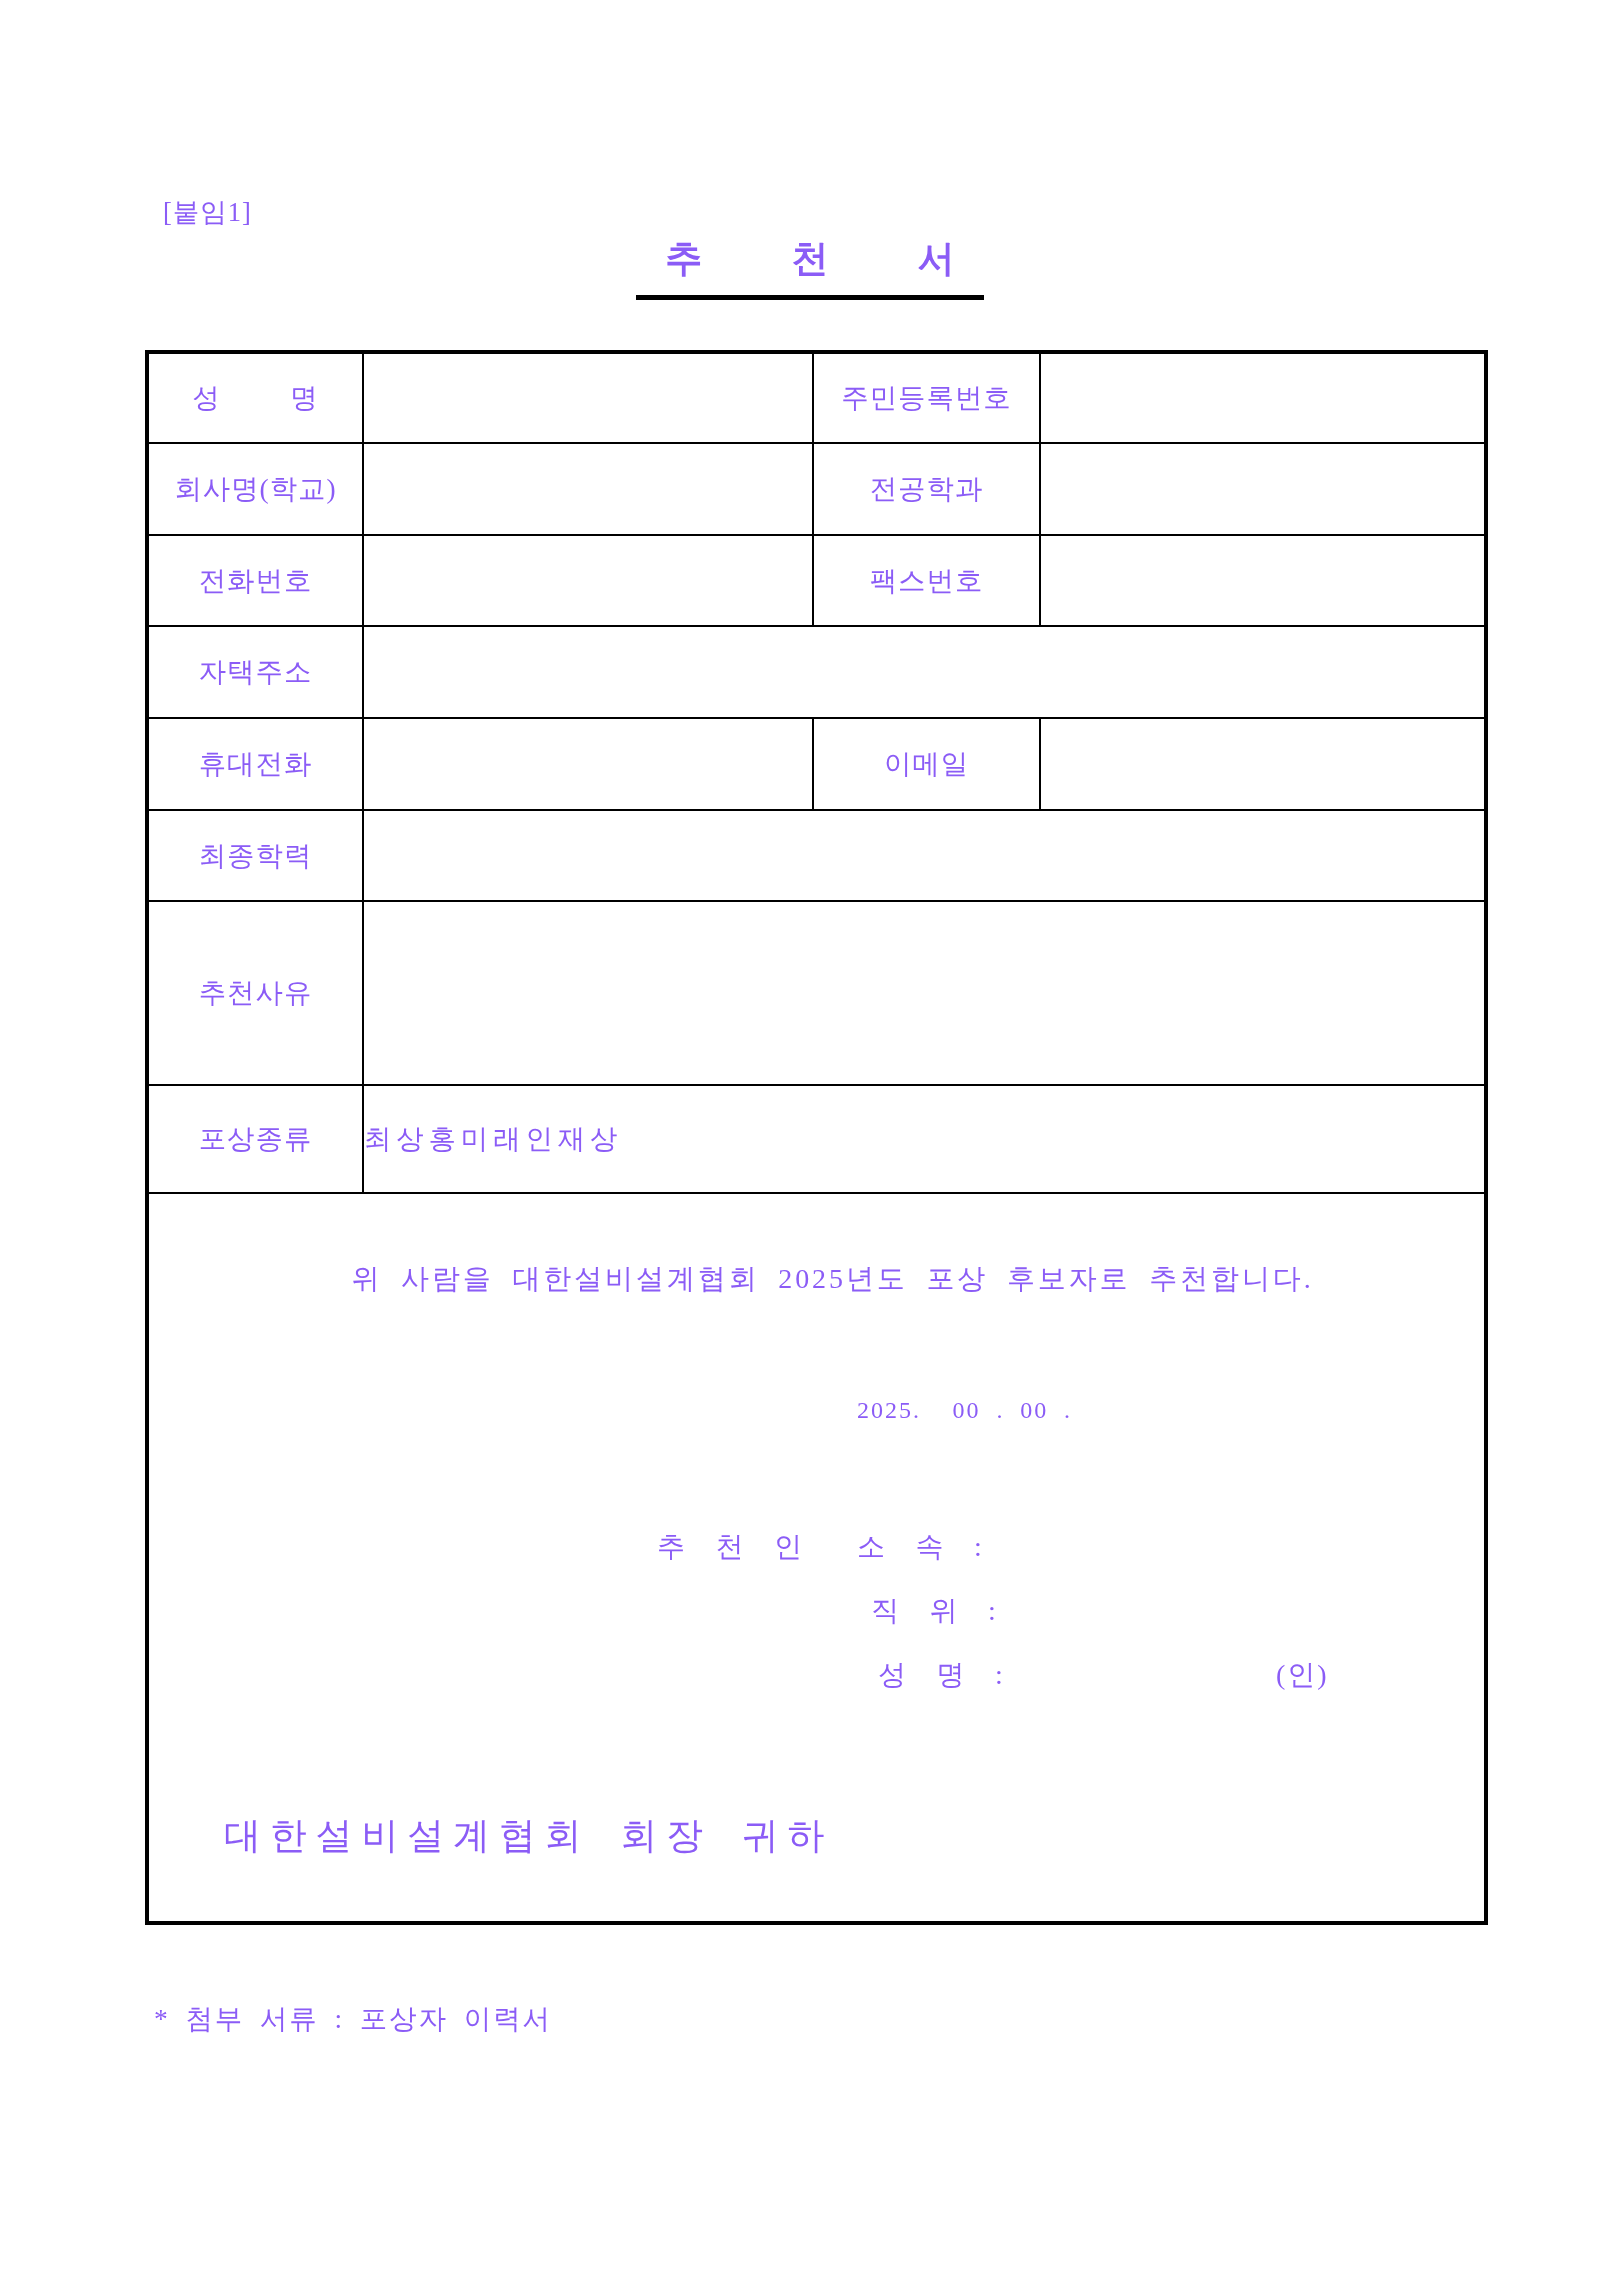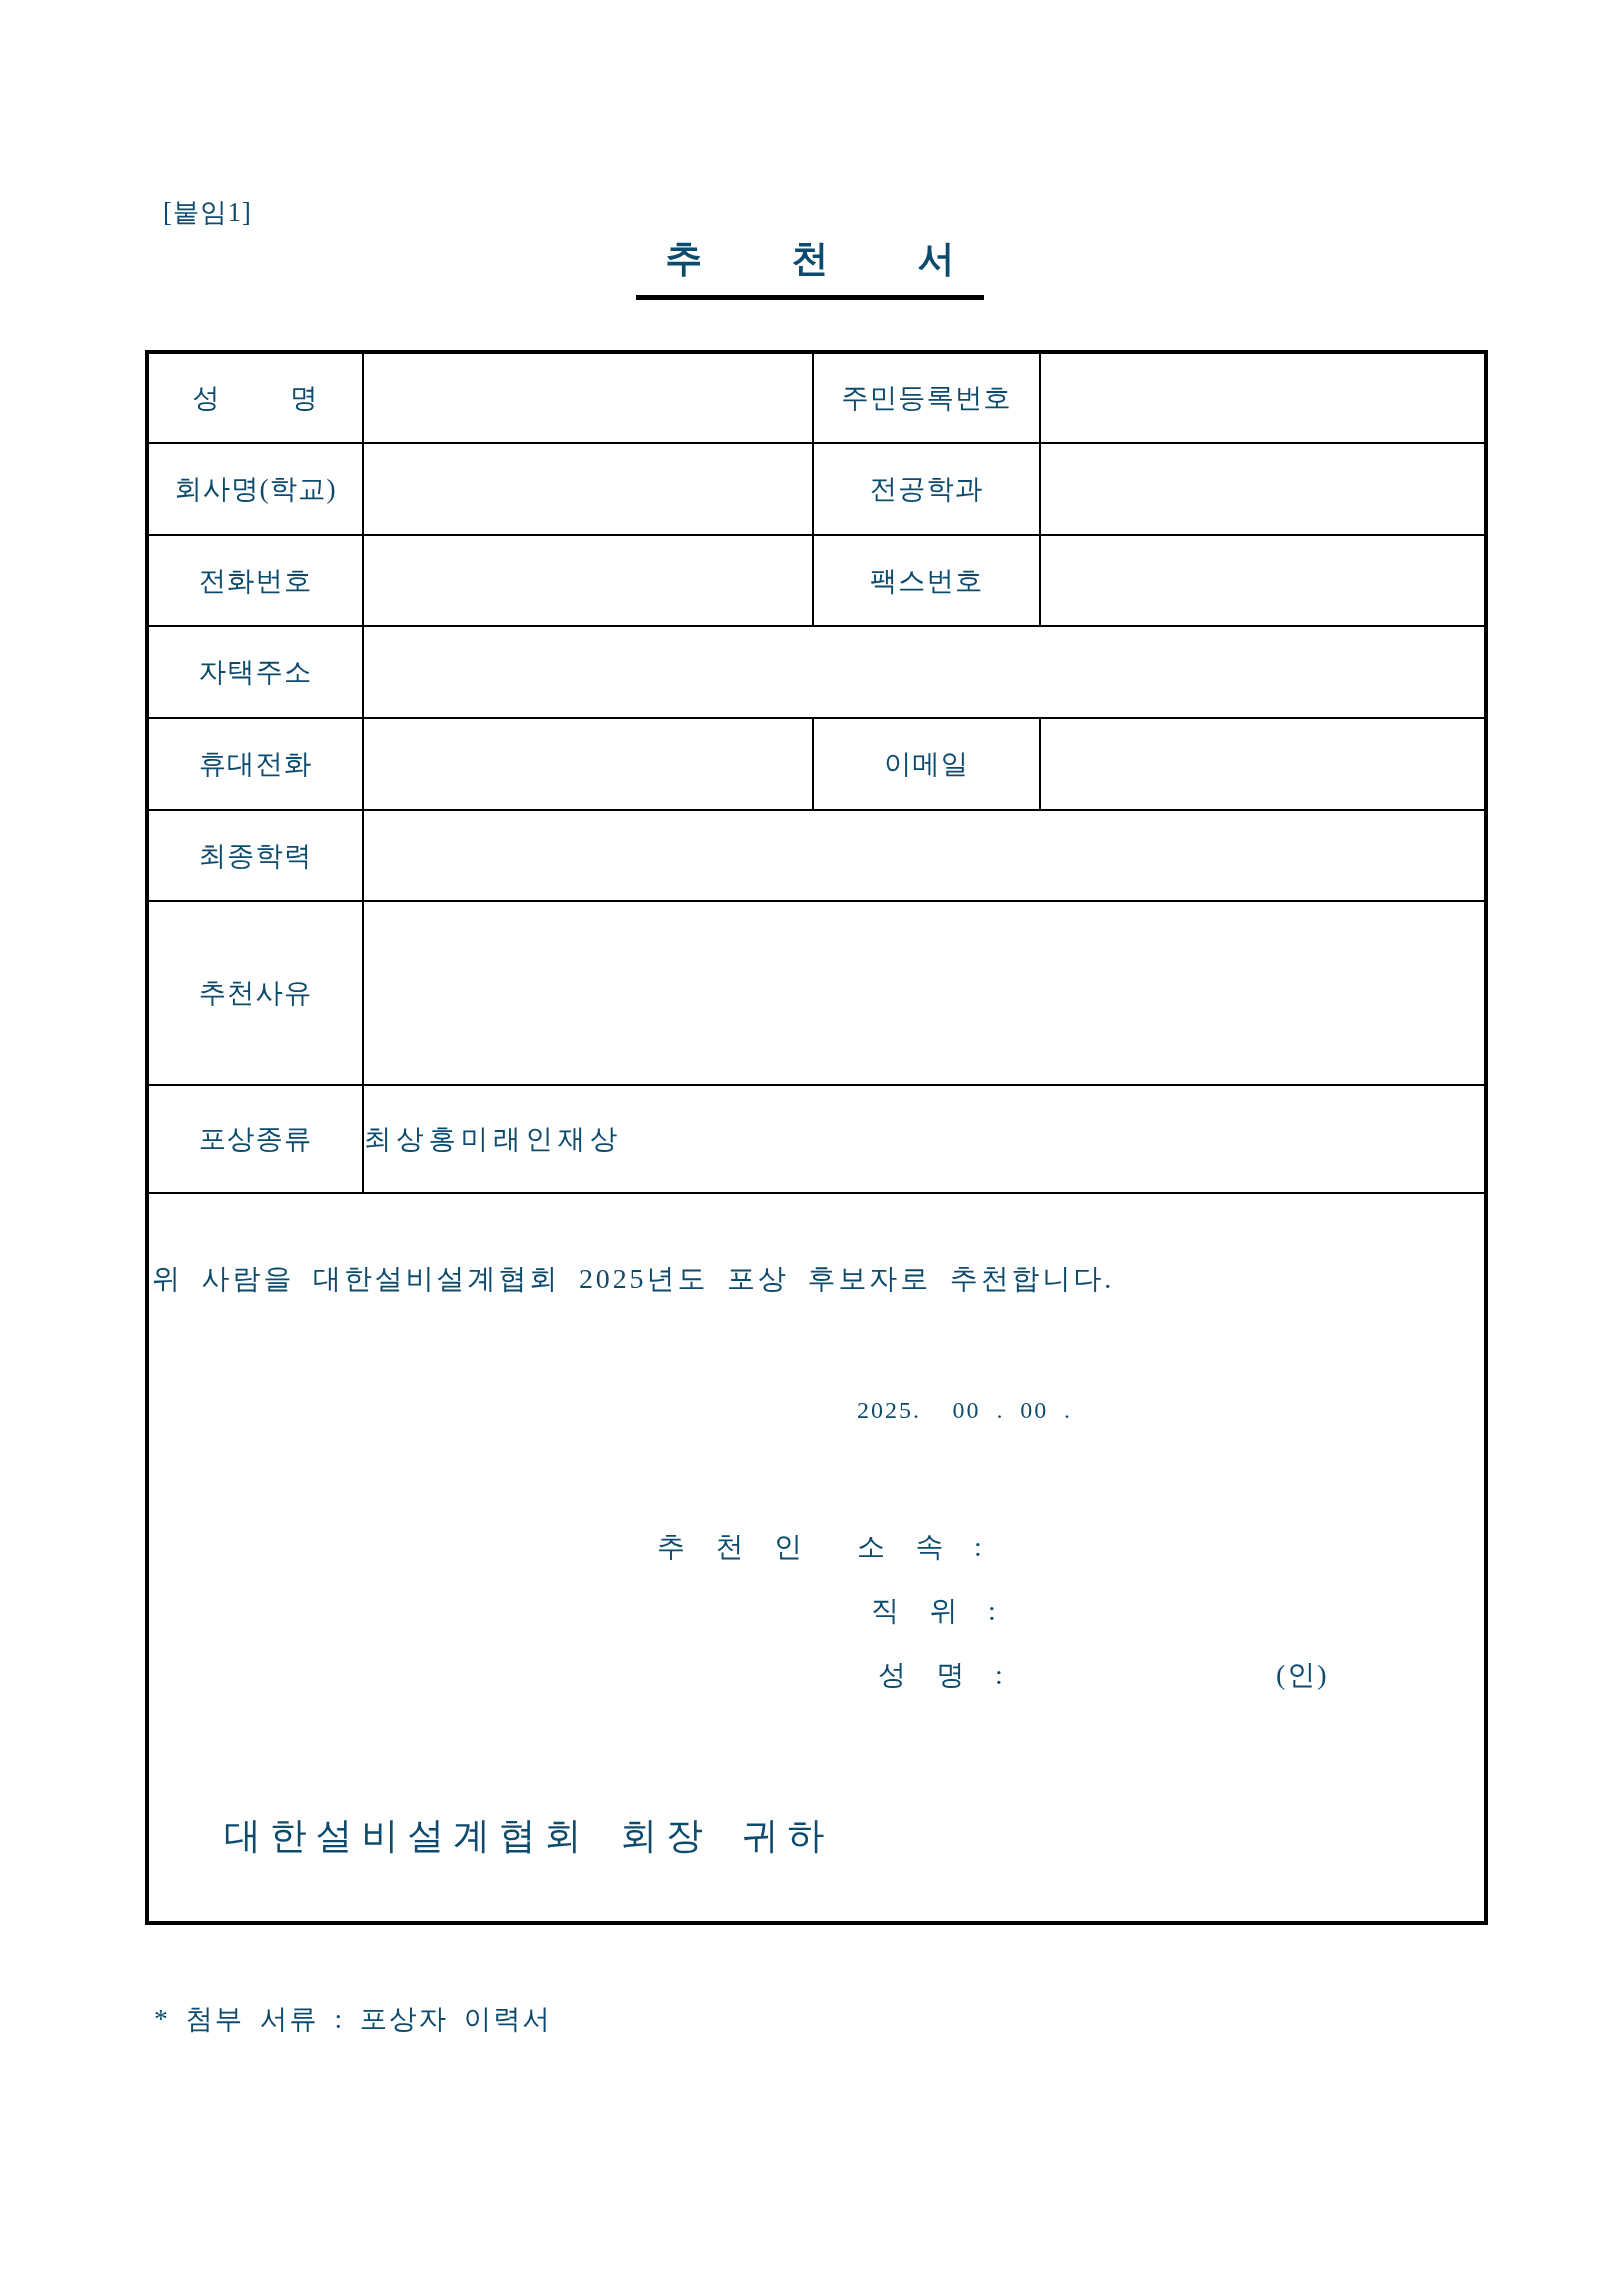--- a/index.html
+++ b/index.html
@@ -1,21 +1,21 @@
 <!DOCTYPE html>
 <html><head>
 <meta charset="utf-8">
 <style>
   html, body { margin:0; padding:0; background:#ffffff; }
   .page {
     position:relative;
     width:1620px;
     height:2291px;
     background:#ffffff;
-    color:#0c4a6e;
+    color:#8b5cf6;
     font-family:"Liberation Serif","DejaVu Serif",serif;
     overflow:hidden;
   }
 
   .attachment-label {
     position:absolute;
     left:163px;
     top:194px;
     font-size:26.5px;
     letter-spacing:1px;
@@ -74,22 +74,23 @@
   td.closing-cell { vertical-align:top; }
   .closing-rel {
     position:relative;
     width:100%;
     height:725px;
     font-size:28px;
   }
   .stmt {
     position:absolute;
     top:65px;
-    left:3px;
+    left:16px;
     width:100%;
+    text-align:center;
     letter-spacing:2.9px;
     word-spacing:8.8px;
     white-space:pre;
   }
   .closing-date {
     position:absolute;
     top:202px;
     left:708px;
     font-size:24px;
     letter-spacing:2px;

